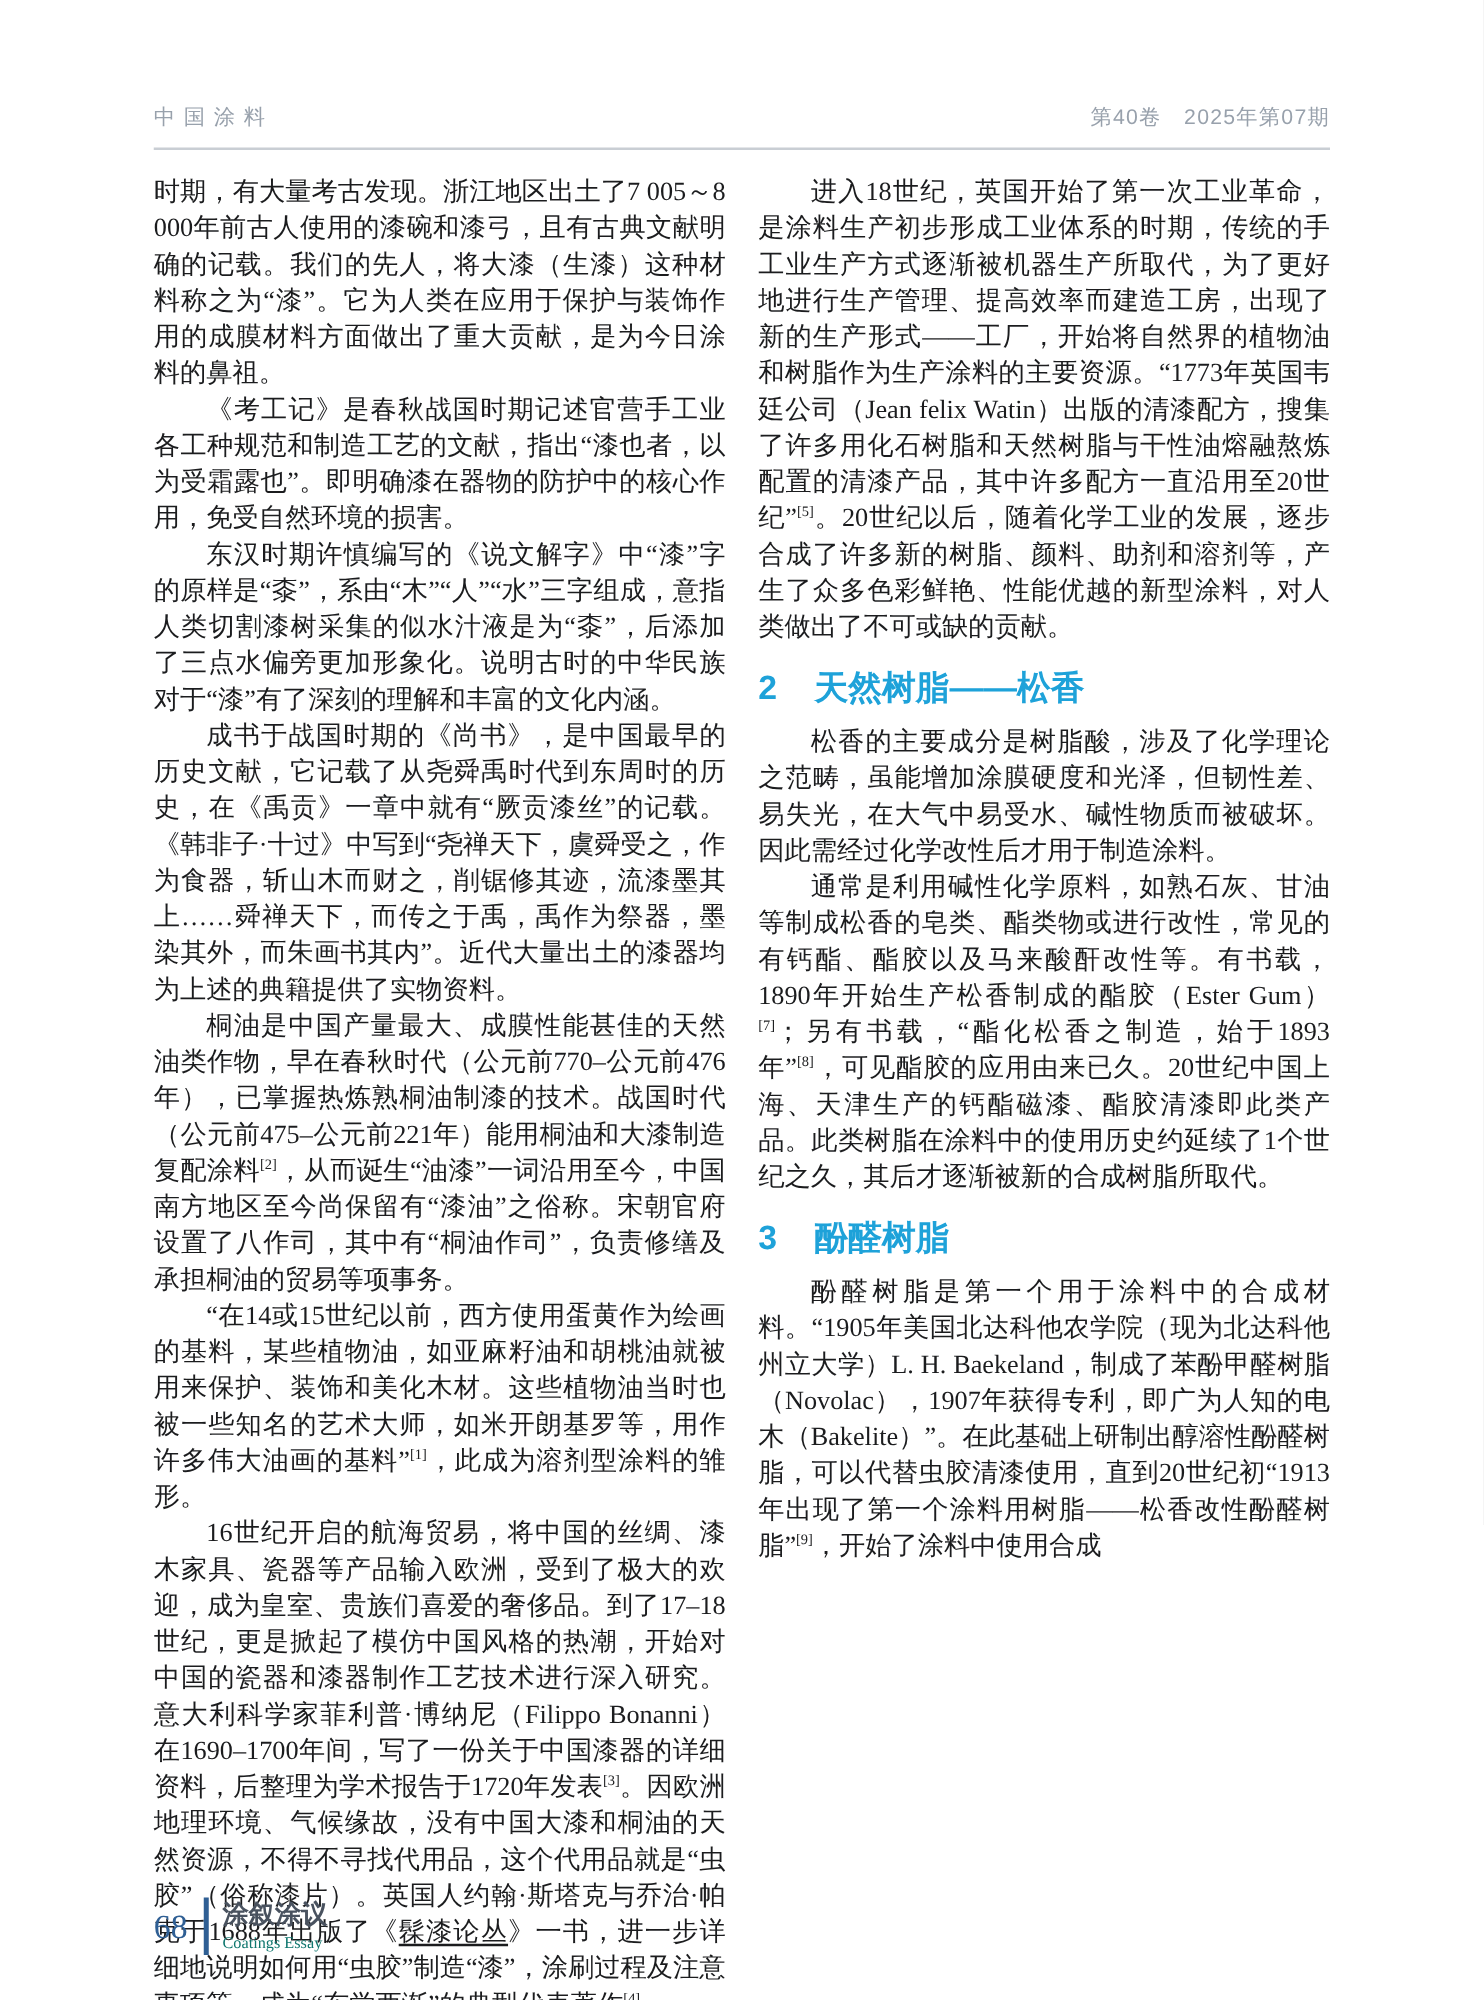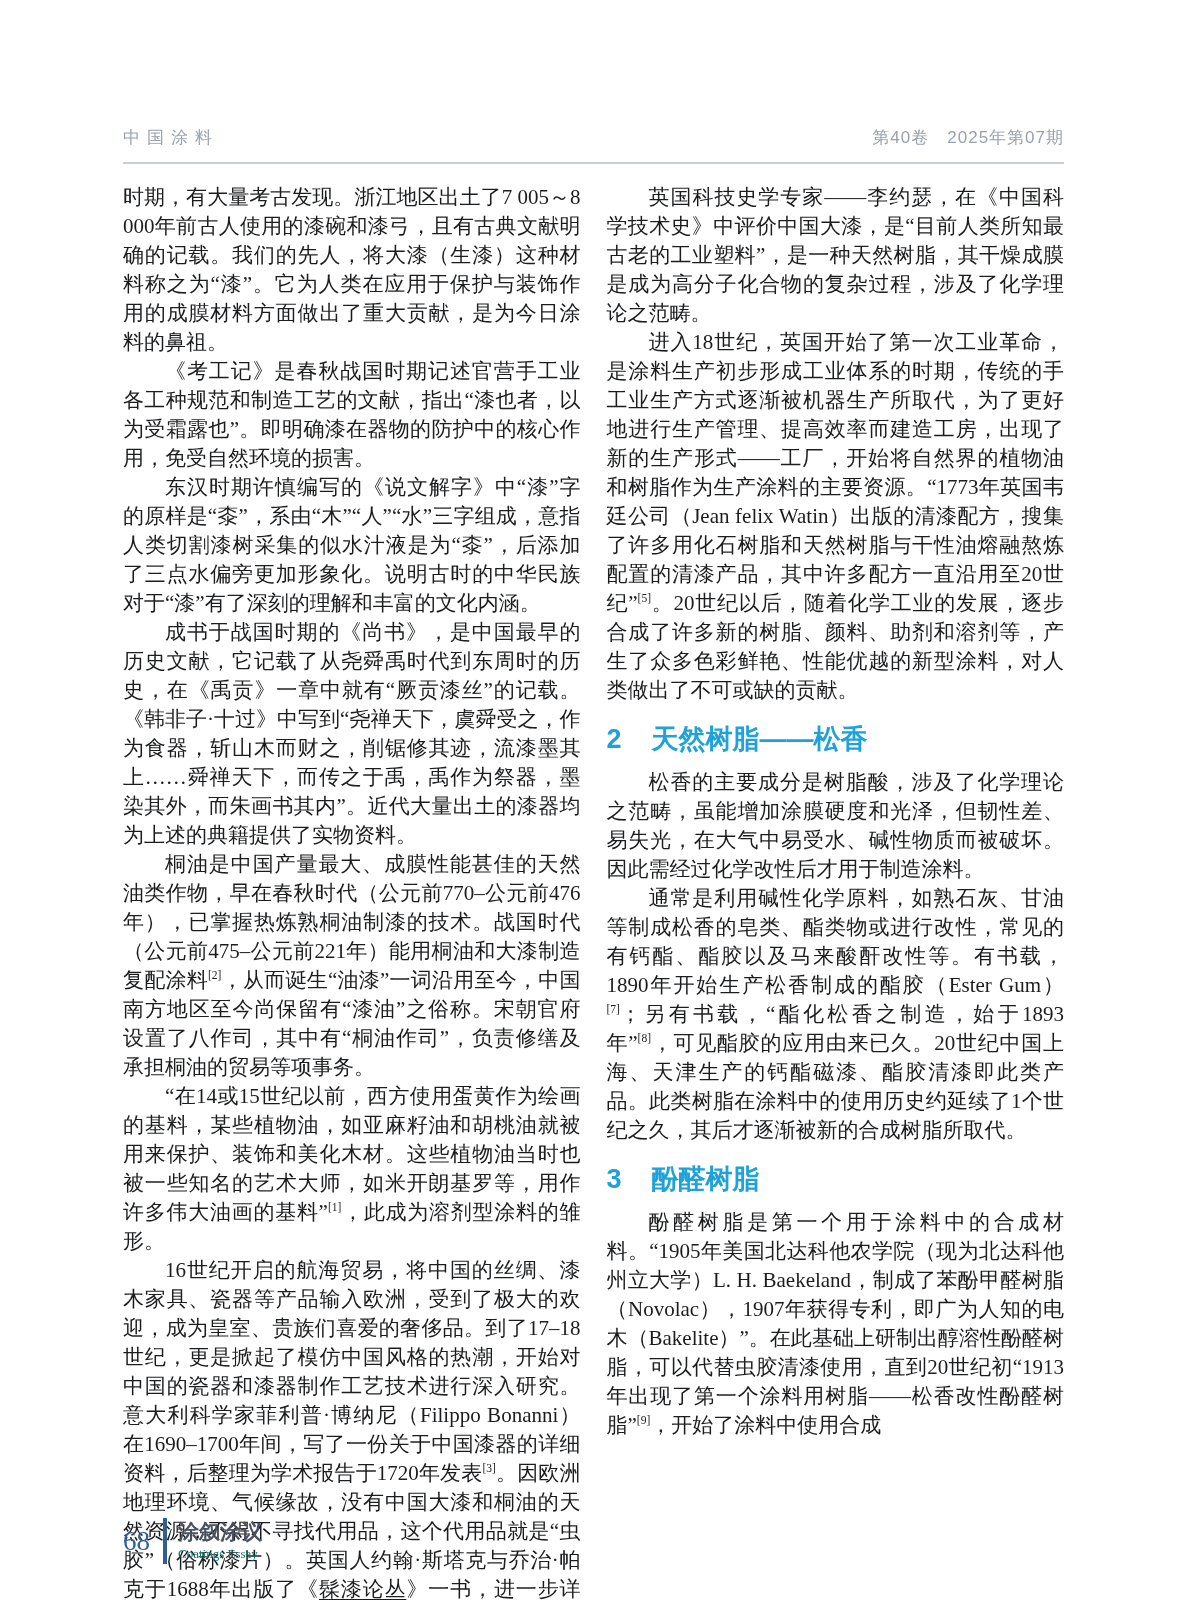--- a/index.html
+++ b/index.html
@@ -16,21 +16,21 @@
   
   .running-head {
     display:flex; justify-content:space-between; align-items:flex-end;
     font-family:"Liberation Sans","DejaVu Sans",sans-serif;
     font-size:17px;
     color:var(--header-text,#98a1ac);
     border-bottom:2px solid var(--rule,#c9ced4);
     padding-bottom:13px;
   }
   .journal-name { letter-spacing:7px; }
-  .issue-info { letter-spacing:1px;margin-top:44px; }
+  .issue-info { letter-spacing:1px; }
 
   
   .columns { display:flex; gap:26px; margin-top:19px; }
   .col {
     flex:1; min-width:0;
     font-size:21px; line-height:29px;
     text-align:justify; text-justify:inter-ideograph;
     color:var(--body-text,#1b1c1e);
   }
   .col p { margin:0; text-indent:2em; }
@@ -89,21 +89,20 @@
         <p class="continued">时期，有大量考古发现。浙江地区出土了7 005～8 000年前古人使用的漆碗和漆弓，且有古典文献明确的记载。我们的先人，将大漆（生漆）这种材料称之为“漆”。它为人类在应用于保护与装饰作用的成膜材料方面做出了重大贡献，是为今日涂料的鼻祖。</p>
         <p>《考工记》是春秋战国时期记述官营手工业各工种规范和制造工艺的文献，指出“漆也者，以为受霜露也”。即明确漆在器物的防护中的核心作用，免受自然环境的损害。</p>
         <p>东汉时期许慎编写的《说文解字》中“漆”字的原样是“桼”，系由“木”“人”“水”三字组成，意指人类切割漆树采集的似水汁液是为“桼”，后添加了三点水偏旁更加形象化。说明古时的中华民族对于“漆”有了深刻的理解和丰富的文化内涵。</p>
         <p>成书于战国时期的《尚书》，是中国最早的历史文献，它记载了从尧舜禹时代到东周时的历史，在《禹贡》一章中就有“厥贡漆丝”的记载。《韩非子·十过》中写到“尧禅天下，虞舜受之，作为食器，斩山木而财之，削锯修其迹，流漆墨其上……舜禅天下，而传之于禹，禹作为祭器，墨染其外，而朱画书其内”。近代大量出土的漆器均为上述的典籍提供了实物资料。</p>
         <p>桐油是中国产量最大、成膜性能甚佳的天然油类作物，早在春秋时代（公元前770–公元前476年），已掌握热炼熟桐油制漆的技术。战国时代（公元前475–公元前221年）能用桐油和大漆制造复配涂料<sup>[2]</sup>，从而诞生“油漆”一词沿用至今，中国南方地区至今尚保留有“漆油”之俗称。宋朝官府设置了八作司，其中有“桐油作司”，负责修缮及承担桐油的贸易等项事务。</p>
         <p>“在14或15世纪以前，西方使用蛋黄作为绘画的基料，某些植物油，如亚麻籽油和胡桃油就被用来保护、装饰和美化木材。这些植物油当时也被一些知名的艺术大师，如米开朗基罗等，用作许多伟大油画的基料”<sup>[1]</sup>，此成为溶剂型涂料的雏形。</p>
         <p>16世纪开启的航海贸易，将中国的丝绸、漆木家具、瓷器等产品输入欧洲，受到了极大的欢迎，成为皇室、贵族们喜爱的奢侈品。到了17–18世纪，更是掀起了模仿中国风格的热潮，开始对中国的瓷器和漆器制作工艺技术进行深入研究。意大利科学家菲利普·博纳尼（Filippo Bonanni）在1690–1700年间，写了一份关于中国漆器的详细资料，后整理为学术报告于1720年发表<sup>[3]</sup>。因欧洲地理环境、气候缘故，没有中国大漆和桐油的天然资源，不得不寻找代用品，这个代用品就是“虫胶”（俗称漆片）。英国人约翰·斯塔克与乔治·帕克于1688年出版了《<u>髹漆论丛</u>》一书，进一步详细地说明如何用“虫胶”制造“漆”，涂刷过程及注意事项等，成为“东学西渐”的典型代表著作<sup>[4]</sup>。</p>
       </section>
 
       <section class="col">
-        <p>英国科技史学专家——李约瑟，在《中国科学技术史》中评价中国大漆，是“目前人类所知最古老的工业塑料”，是一种天然树脂，其干燥成膜是成为高分子化合物的复杂过程，涉及了化学理论之范畴。</p>
         <p>进入18世纪，英国开始了第一次工业革命，是涂料生产初步形成工业体系的时期，传统的手工业生产方式逐渐被机器生产所取代，为了更好地进行生产管理、提高效率而建造工房，出现了新的生产形式——工厂，开始将自然界的植物油和树脂作为生产涂料的主要资源。“1773年英国韦廷公司（Jean felix Watin）出版的清漆配方，搜集了许多用化石树脂和天然树脂与干性油熔融熬炼配置的清漆产品，其中许多配方一直沿用至20世纪”<sup>[5]</sup>。20世纪以后，随着化学工业的发展，逐步合成了许多新的树脂、颜料、助剂和溶剂等，产生了众多色彩鲜艳、性能优越的新型涂料，对人类做出了不可或缺的贡献。</p>
 
         <h2 class="section-heading">
           <span class="section-number">2</span>
           <span class="section-title">天然树脂——松香</span>
         </h2>
 
         <p>松香的主要成分是树脂酸，涉及了化学理论之范畴，虽能增加涂膜硬度和光泽，但韧性差、易失光，在大气中易受水、碱性物质而被破坏。因此需经过化学改性后才用于制造涂料。</p>
         <p>通常是利用碱性化学原料，如熟石灰、甘油等制成松香的皂类、酯类物或进行改性，常见的有钙酯、酯胶以及马来酸酐改性等。有书载，1890年开始生产松香制成的酯胶（Ester Gum）<sup>[7]</sup>；另有书载，“酯化松香之制造，始于1893年”<sup>[8]</sup>，可见酯胶的应用由来已久。20世纪中国上海、天津生产的钙酯磁漆、酯胶清漆即此类产品。此类树脂在涂料中的使用历史约延续了1个世纪之久，其后才逐渐被新的合成树脂所取代。</p>
 

